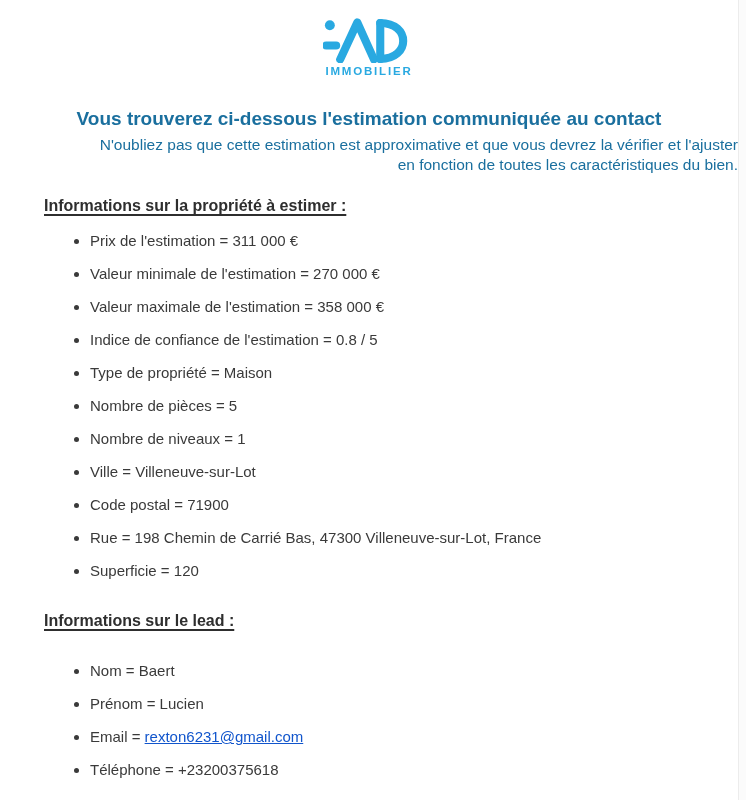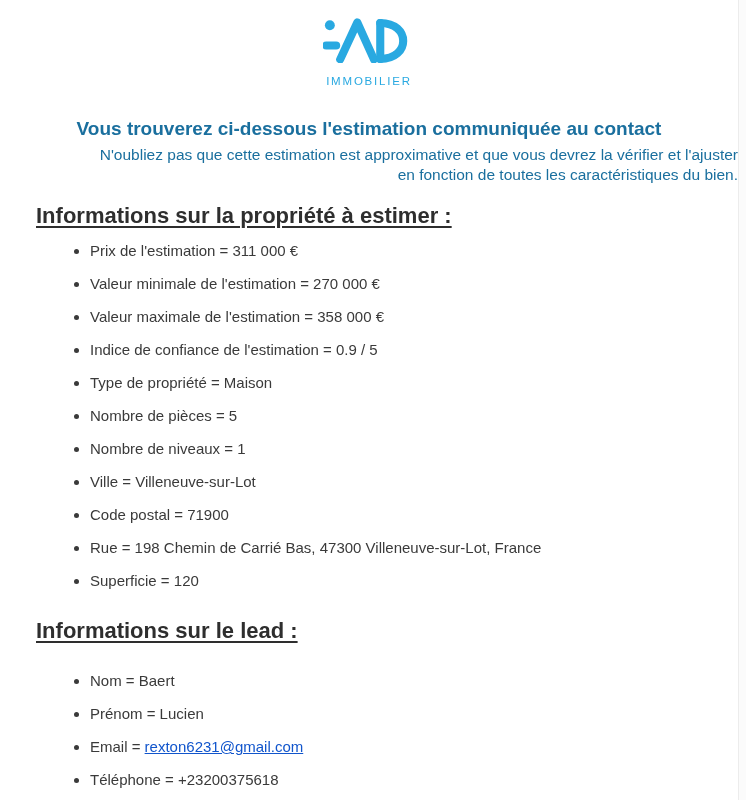--- a/index.html
+++ b/index.html
@@ -31,24 +31,24 @@
   }
   .logo-wrap {
     text-align: center;
     color: var(--logo-color, #29a9e1);
   }
   .logo-svg {
     display: block;
     margin: 0 auto;
   }
   .logo-wordmark {
-    margin-top: 12px;
+    margin-top: 2px;
     font-size: 11.5px;
     line-height: 13px;
-    font-weight: 400;
+    font-weight: 700;
     letter-spacing: 1.8px;
     color: var(--logo-color, #29a9e1);
   }
   .title {
     margin-top: 29px;
     text-align: center;
     font-size: 19px;
     line-height: 23px;
     font-weight: 700;
     color: var(--header-color, #1a6f9e);
@@ -59,27 +59,28 @@
     font-size: 15.5px;
     line-height: 19.5px;
     font-weight: 400;
     color: var(--header-color, #1a6f9e);
   }
   .section {
     margin: 0 36px;
   }
   .section-heading {
     margin-top: 21px;
-    font-size: 22px;
+    font-size: 16px;
     line-height: 21px;
     font-weight: 700;
     color: var(--heading-color, #2e2e2e);
     text-decoration: underline;
     text-decoration-thickness: 2px;
     text-underline-offset: 3px;
+    margin-left: 8px;
   }
   .section-heading.second {
     margin-top: 30px;
   }
   ul.info-list {
     margin: 16px 0 0 0;
     padding: 0 0 0 54px;
     list-style: disc outside;
   }
   ul.info-list.second {
@@ -119,21 +120,21 @@
       <div>N'oubliez pas que cette estimation est approximative et que vous devrez la vérifier et l'ajuster</div>
       <div>en fonction de toutes les caractéristiques du bien.</div>
     </div>
 
     <div class="section">
       <div class="section-heading">Informations sur la propriété à estimer :</div>
       <ul class="info-list" id="property-list">
           <li>Prix de l'estimation = 311 000 €</li>
           <li>Valeur minimale de l'estimation = 270 000 €</li>
           <li>Valeur maximale de l'estimation = 358 000 €</li>
-          <li>Indice de confiance de l'estimation = 0.9 / 5</li>
+          <li>Indice de confiance de l'estimation = 0.8 / 5</li>
           <li>Type de propriété = Maison</li>
           <li>Nombre de pièces = 5</li>
           <li>Nombre de niveaux = 1</li>
           <li>Ville = Villeneuve-sur-Lot</li>
           <li>Code postal = 71900</li>
           <li>Rue = 198 Chemin de Carrié Bas, 47300 Villeneuve-sur-Lot, France</li>
           <li>Superficie = 120</li>
         </ul>
     </div>
 

